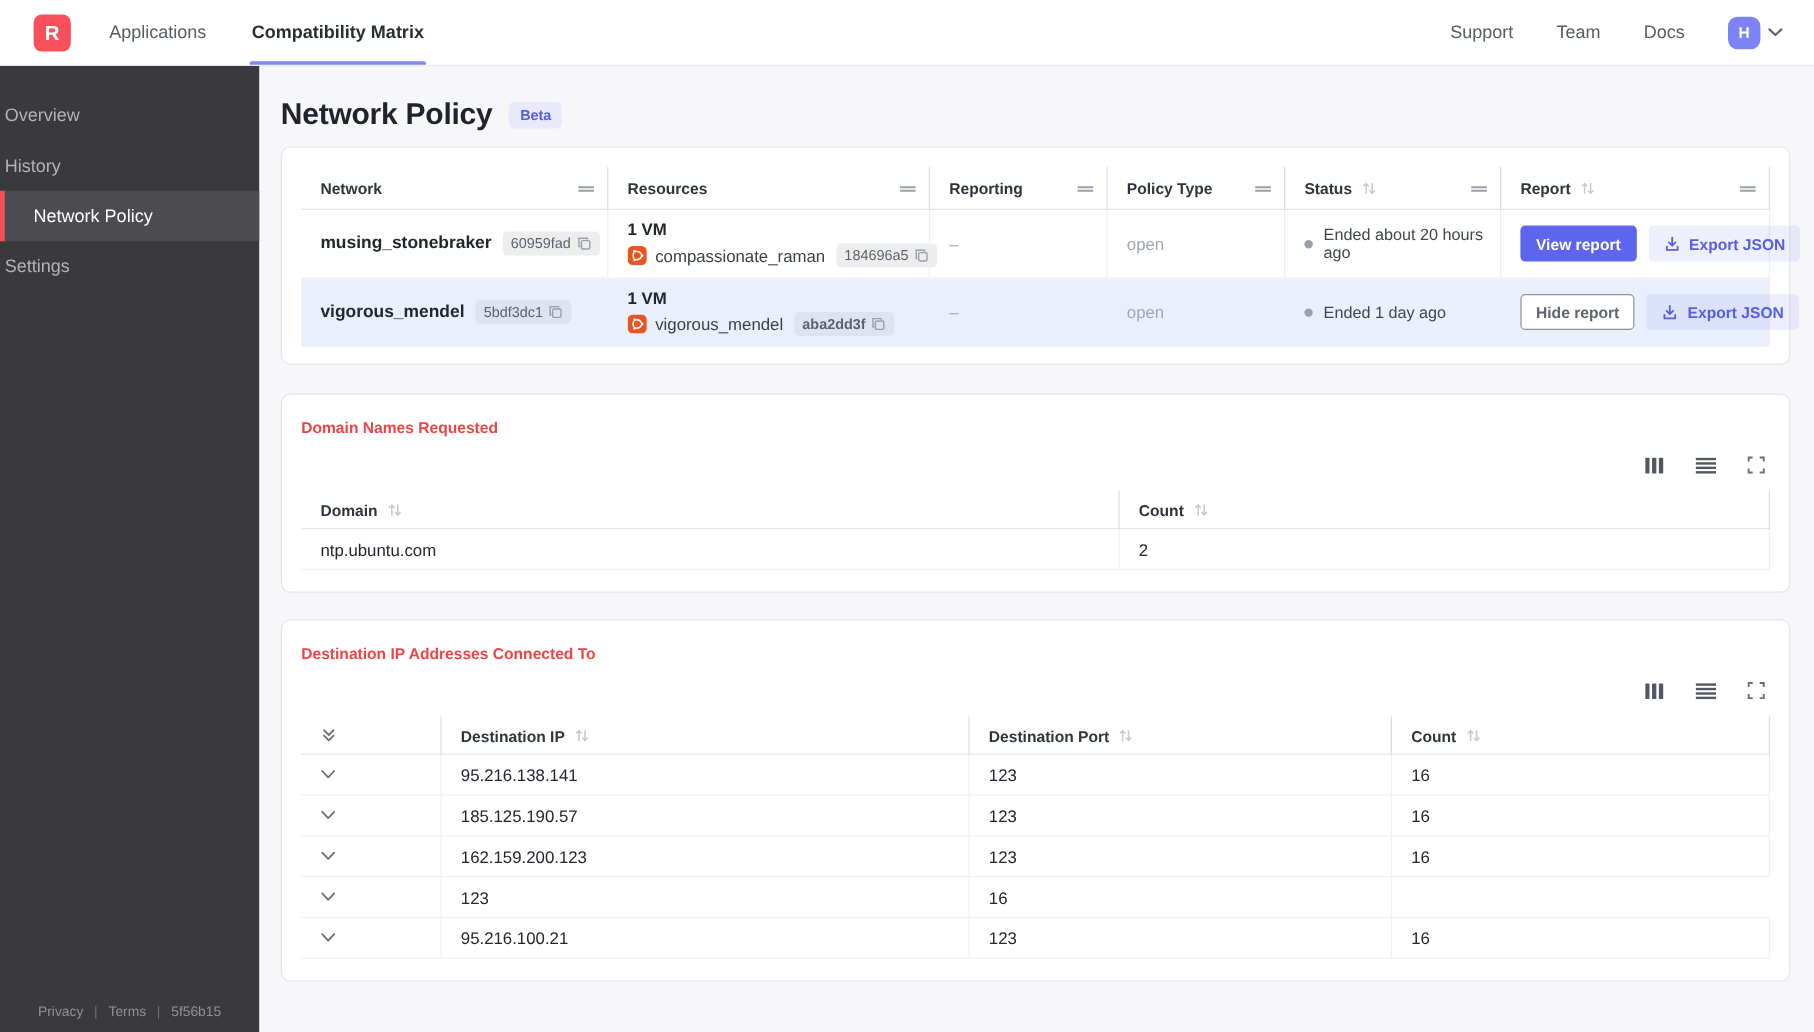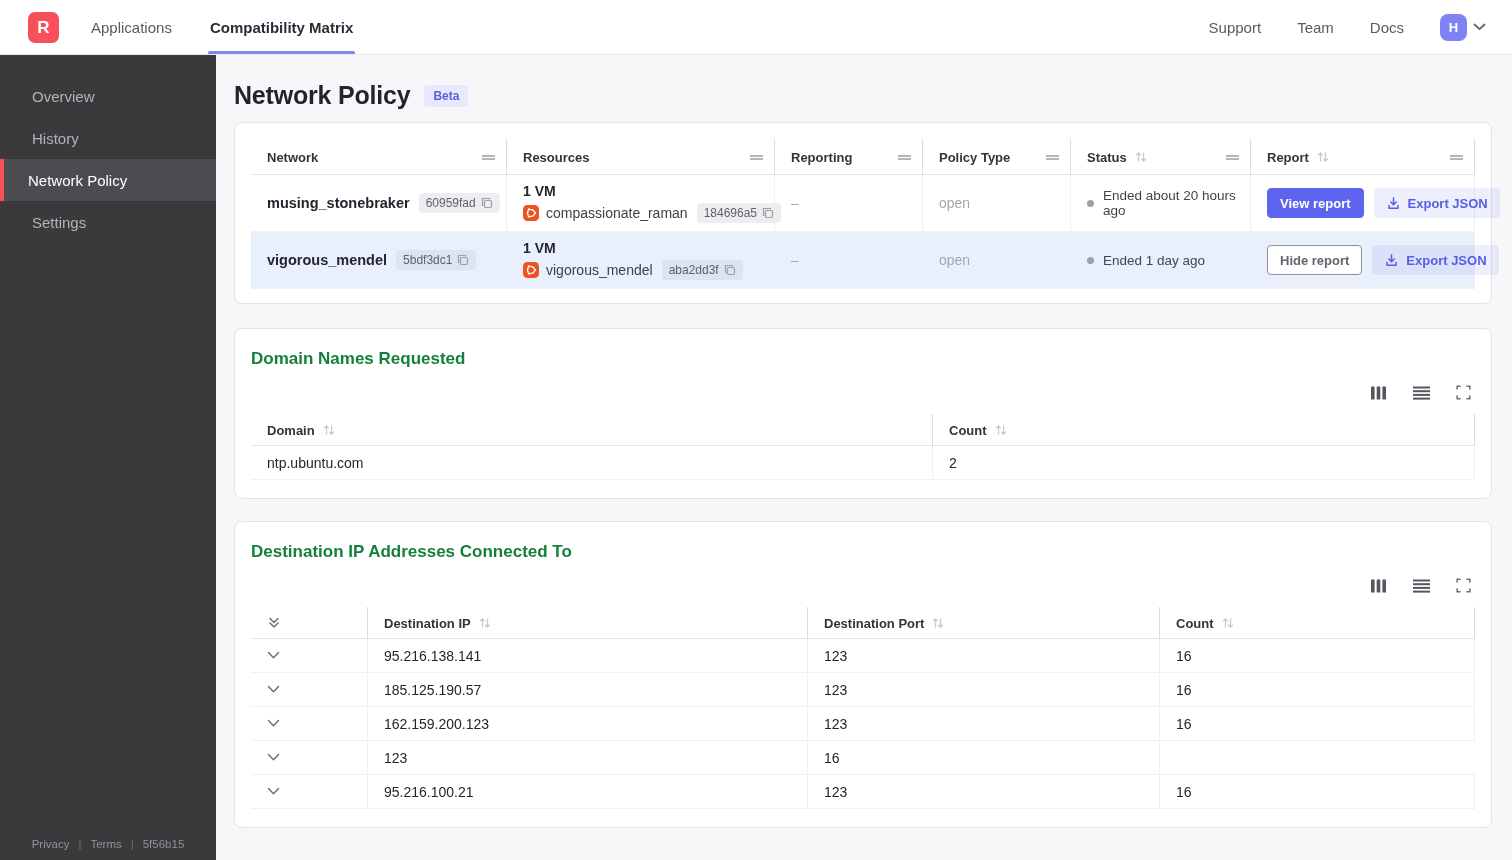--- a/index.html
+++ b/index.html
@@ -16,40 +16,40 @@
   .nav-tab.active { color:#292d36; font-weight:700; }
   .nav-tab.active::after { content:""; position:absolute; left:0; right:0; bottom:0; height:3px; background:#8088f2; border-radius:2px 2px 0 0; }
   .topnav-right { display:flex; align-items:center; gap:36px; padding-right:26px; }
   .top-link { font-size:15px; color:#565b64; cursor:pointer; }
   .account { display:flex; align-items:center; gap:6px; cursor:pointer; }
   .avatar { width:27px; height:27px; border-radius:8px; background:#7d82f4; color:#fff; font-size:13px; font-weight:600; display:flex; align-items:center; justify-content:center; }
 
   
   .body-row { display:flex; flex:1; min-height:0; }
   .sidebar { width:216px; flex:0 0 216px; background:#3a3a3d; position:relative; padding-top:20px; }
-  .side-item { height:42px; display:flex; align-items:center; padding-left:28px; font-size:15px; color:#b2b3b8; cursor:pointer; border-left:4px solid transparent; }
+  .side-item { height:42px; display:flex; align-items:center; font-size:15px; color:#b2b3b8; cursor:pointer; border-left:4px solid transparent; }
   .side-item.active { background:#4c4c50; color:#fff; border-left-color:#f84f5b; padding-left:24px; }
   .side-footer { position:absolute; bottom:10px; left:0; width:100%; display:flex; justify-content:center; align-items:center; gap:9px; font-size:11.5px; color:#919297; }
   .side-footer .sep::before { content:"|"; color:#6d6e73; }
   .side-footer span { cursor:pointer; }
   .side-footer .build { cursor:default; }
 
   main { flex:1; min-width:0; padding:26px 20px 0 18px; overflow:hidden; }
 
   
   .title-row { display:flex; align-items:center; gap:14px; margin-bottom:12px; }
   h1 { font-size:25px; font-weight:700; color:#1f232c; letter-spacing:-0.2px; }
   .beta-badge { background:#e8e9fc; color:#5a60d8; font-size:12px; font-weight:600; padding:4px 9px; border-radius:4px; }
   .page-desc { font-size:14px; line-height:1.6; color:#50555e; max-width:880px; margin-bottom:16px; }
 
   
   .card { background:#fff; border:1px solid #e4e5e9; border-radius:8px; }
   .card.networks { padding:16px 16px 14px; margin-bottom:24px; }
   .card.data-card { padding:20px 16px 18px; margin-bottom:22px; }
-  .card h2 { font-size:17px; font-weight:700; color:#15803d; }
+  .card h2 { font-size:13px; font-weight:700; color:#ef4444; }
   .card-toolbar { display:flex; justify-content:flex-end; align-items:center; gap:26px; margin:16px 4px 14px 0; }
   .tool-btn { background:none; border:none; cursor:pointer; padding:0; display:flex; color:#53575f; }
 
   
   .hcell { display:flex; align-items:center; gap:7px; font-size:13px; font-weight:700; color:#30343d; border-right:1px solid #d9dce1; padding:0 10px 0 16px; }
   .hcell .spacer { flex:1; }
   .drag-handle { cursor:grab; display:flex; }
   .sort-icon { display:flex; }
   .bcell { display:flex; align-items:center; border-right:1px solid #eef0f3; padding:0 12px 0 16px; font-size:14px; color:#23262e; min-width:0; }
   .muted { color:#a2a7b0; }
@@ -295,21 +295,21 @@
                         <line x1="8" y1="8" x2="5.6" y2="3.8"></line>
                       </g>
                       <g fill="#fff">
                         <circle cx="12.1" cy="8" r="1.15"></circle>
                         <circle cx="5.9" cy="11.6" r="1.15"></circle>
                         <circle cx="5.9" cy="4.4" r="1.15"></circle>
                       </g>
                     </svg>
                   </span>
                 <span>vigorous_mendel</span>
-                <span class="hash-badge" style="margin-left:2px;">
+                <span class="hash-badge" style="margin-left:2px;font-weight:bold;">
                   <span>aba2dd3f</span>
                   <span class="copy">
                       <svg width="12" height="12" viewBox="0 0 12 12">
                         <rect x="3.5" y="3.5" width="7" height="7" rx="1.2" fill="none" stroke="currentColor" stroke-width="1.2"></rect>
                         <path d="M8.5 2.5v-1h-7v7h1" fill="none" stroke="currentColor" stroke-width="1.2"></path>
                       </svg>
                     </span>
                 </span>
               </span>
             </div>

